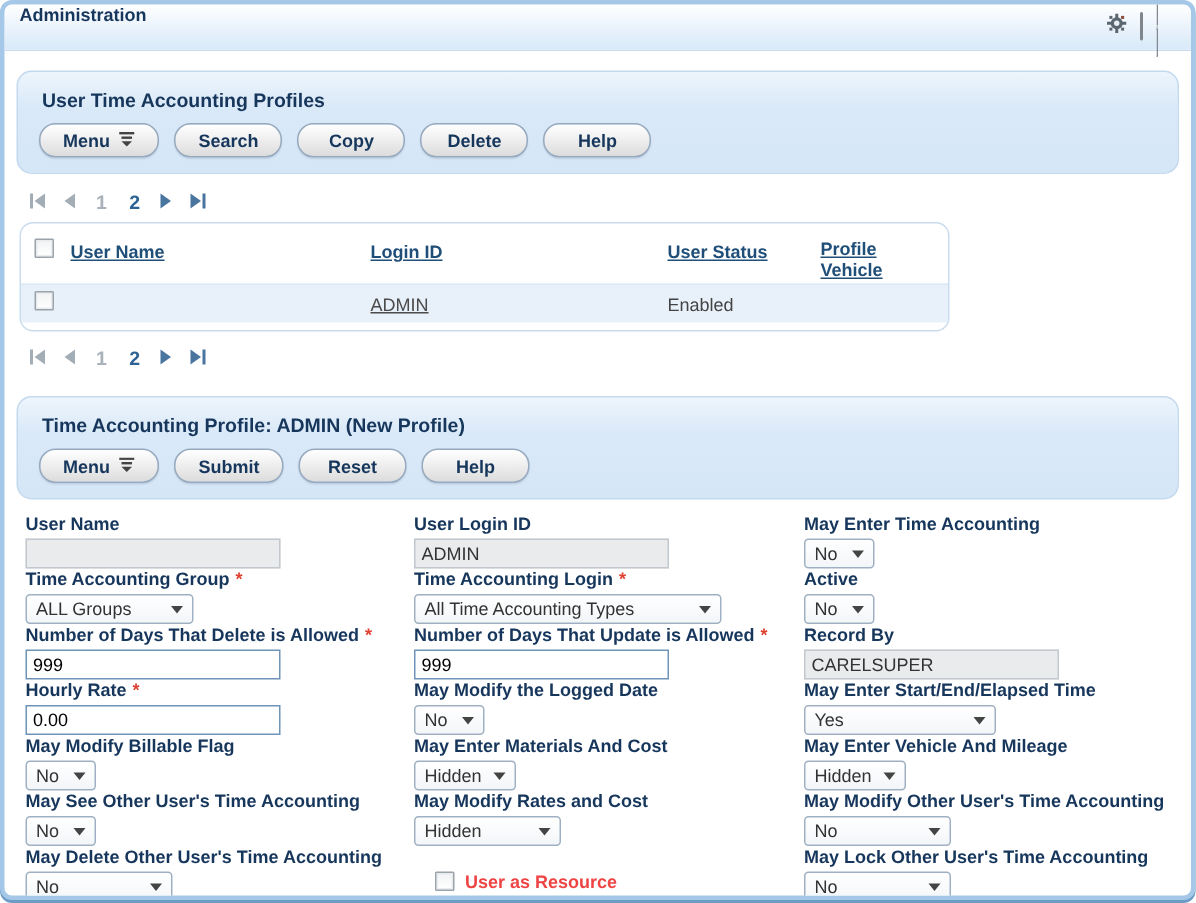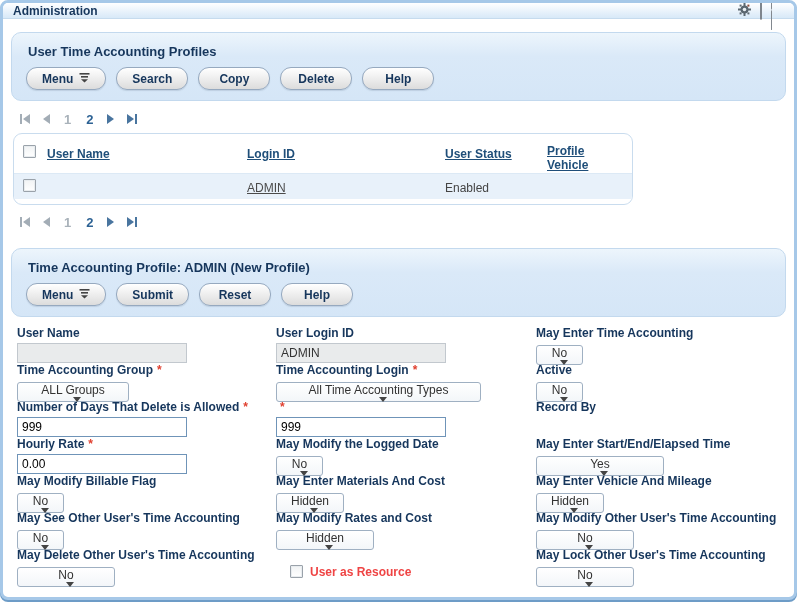--- a/index.html
+++ b/index.html
@@ -4,23 +4,23 @@
 <style>
   * { box-sizing: border-box; margin: 0; padding: 0; }
   html,body { width: 797px; height: 602px; background: #fff; font-family: "Liberation Sans", sans-serif; }
   .window {
     position: absolute; left: 0; top: 0; width: 797px; height: 600px;
     border: 3px solid #a6c8e8; border-radius: 8px; background: #fff;
     box-shadow: 0 2px 0 #6d9cc7; overflow: hidden;
   }
   
   .titlebar {
-    height: 16px; background: linear-gradient(#ffffff, #e7f1fb 60%, #d8e9f8);
+    height: 31px; background: linear-gradient(#ffffff, #e7f1fb 60%, #d8e9f8);
     border-bottom: 1px solid #c6dbee; border-radius: 5px 5px 0 0;
-    display: flex; align-items: center; padding: 0 10px;
+    display: flex; padding: 0 10px;
   }
   .titlebar .title { font-size: 12px; font-weight: bold; color: #16365c; }
   .win-controls { margin-left: auto; display: flex; align-items: center; gap: 9px; padding-right: 12px; }
   .min-bar { width: 12px; height: 3px; background: linear-gradient(#b9bfc6,#8d949c); border: 1px solid #7e858d; border-radius: 1px; margin-top: 7px; }
   .max-box { width: 13px; height: 11px; border: 1px solid #82888f; background: #fdfdfd; border-radius: 1px; }
   .max-box .tb { height: 3px; background: linear-gradient(#cdd3d9,#aab1b8); border-bottom: 1px solid #9aa1a8; }
   
   .panel {
     margin: 0 8px; background: linear-gradient(#edf5fc, #dae9f8 35%, #d5e6f7);
     border: 1px solid #c3d9ee; border-radius: 10px; padding: 9px 14px 10px 14px;
@@ -65,21 +65,21 @@
   .req { color: #e0402f; margin-left: 4px; font-weight: bold; }
   input.tx {
     height: 20px; width: 170px; border: 1px solid #6f94b8; padding: 0 4px;
     font-family: "Liberation Sans", sans-serif; font-size: 12px; color: #000000; background: #fff;
   }
   input.tx:disabled { background: #e9ebec; border-color: #c2c8ce; color: #333; }
   .selectbox {
     height: 20px; border: 1px solid #9fb0c2; border-radius: 3px;
     background: linear-gradient(#ffffff, #f3f6f9);
     display: inline-flex; align-items: center; justify-content: space-between;
-    padding: 0 6px; font-size: 12px; color: #333; cursor: pointer; white-space: nowrap; flex-direction: column;
+    padding: 0 6px; font-size: 12px; color: #333; cursor: pointer; white-space: nowrap;
   }
   .caret { width: 0; height: 0; border-left: 4px solid transparent; border-right: 4px solid transparent; border-top: 5px solid #444; margin-left: 8px; }
   .w-xs { width: 47px; } .w-sm { width: 68px; } .w-grp { width: 112px; }
   .w-lg { width: 98px; } .w-yes { width: 128px; } .w-types { width: 205px; }
   .cb-field { display: flex; align-items: center; gap: 7px; padding: 10px 0 0 14px; }
   .cb-label { font-size: 12px; font-weight: bold; color: #ef4444; }
 </style>
 </head>
 <body>
 
@@ -265,26 +265,28 @@
 
       <div class="fcell">
         <div class="flabel">
             <span>Number of Days That Delete is Allowed</span>
             <span class="req">*</span>
           </div>
         <input class="tx" value="999" style="">
       </div>
       <div class="fcell">
         <div class="flabel">
+            <span>Number of Days That Update is Allowed</span>
             <span class="req">*</span>
           </div>
         <input class="tx" value="999" style="">
       </div>
       <div class="fcell">
         <div class="flabel">Record By</div>
+        <input class="tx" disabled="" value="CARELSUPER" style="">
       </div>
 
       <div class="fcell">
         <div class="flabel">
             <span>Hourly Rate</span>
             <span class="req">*</span>
           </div>
         <input class="tx" value="0.00" style="">
       </div>
       <div class="fcell">

